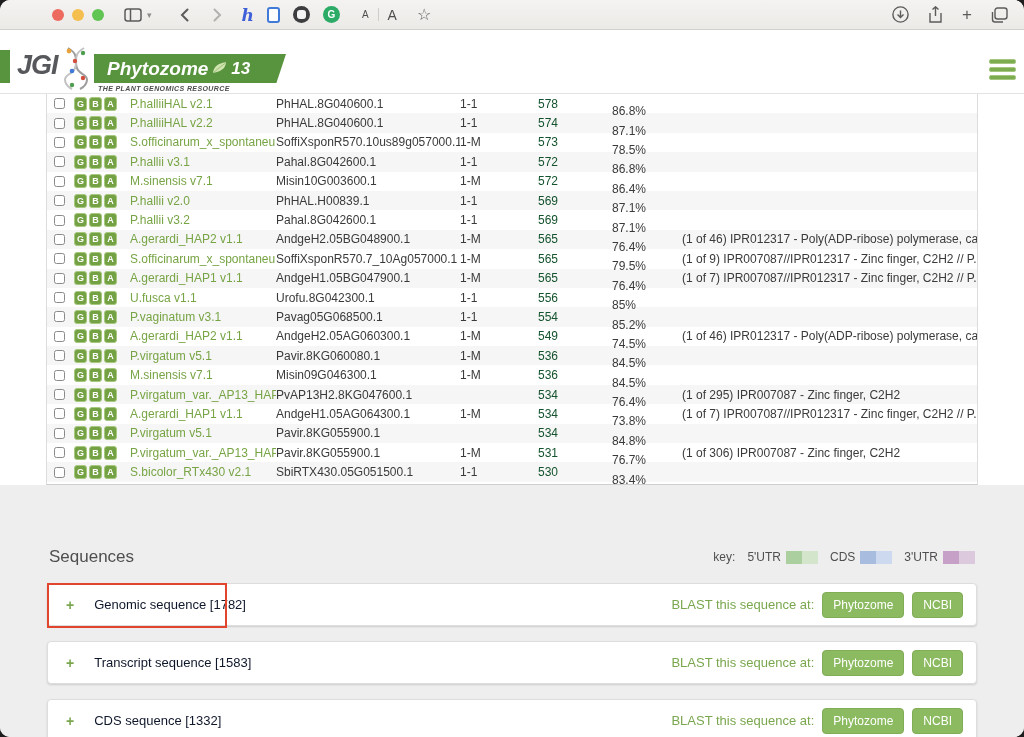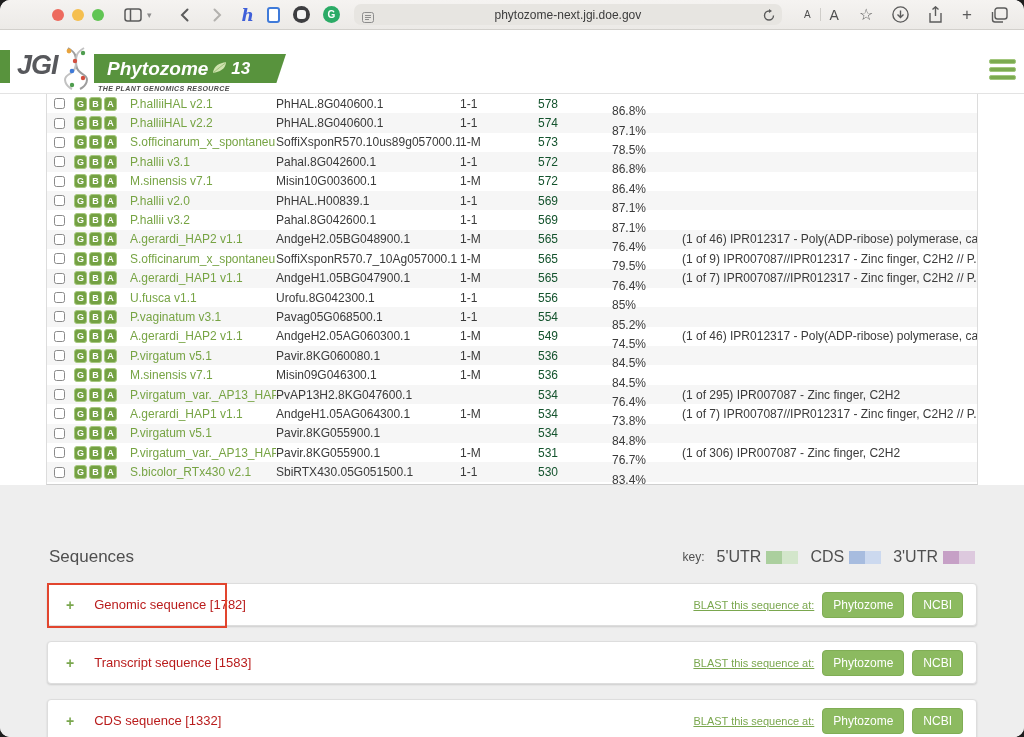--- a/index.html
+++ b/index.html
@@ -61,28 +61,28 @@
   .c-pct { width:70px; color:#3a3a3a;margin-top:15px; }
   .c-annot { flex:1; overflow:hidden; white-space:nowrap; color:#3a3a3a; }
 
   
   .lower { background:#eeeeee; height:264px; padding:12px 47px; }
   .seq-head { display:flex; justify-content:space-between; align-items:center; padding:50px 2px 0 2px; margin-bottom:16px; }
   .seq-title { font-size:17px; color:#4f4f4f; }
   .seq-key { display:flex; align-items:center; gap:6px; }
   .key-label { font-size:12px; color:#4f4f4f; }
   .key-item { display:flex; align-items:center; gap:5px; margin-left:6px; }
-  .key-name { font-size:16px; color:#4f4f4f; }
+  .key-name { font-size:12px; color:#4f4f4f; }
   .swatch { display:flex; }
   .swatch span { width:16px; height:13px; display:inline-block; }
   .panel { position:relative; height:43px; background:#fff; border:1px solid #dddddd; border-radius:4px; box-shadow:0 1px 2px rgba(0,0,0,0.14); display:flex; align-items:center; padding:0 13px; margin-bottom:15px; }
   .panel .plus { color:#7aa74e; font-size:14px; font-weight:bold; margin:0 20px 0 5px; }
-  .panel .plabel { color:#b91c1c; font-size:13px; }
+  .panel .plabel { color:#0f172a; font-size:13px; }
   .blast-grp { margin-left:auto; display:flex; align-items:center; gap:8px; }
-  .blast-label { color:#7aa74e; font-size:11px;text-decoration:underline; }
+  .blast-label { color:#7aa74e; font-size:13px; }
   .blast-btn { background:#8cba60; border:1px solid #80ad55; color:#fff; font-size:12px; padding:5px 10px; border-radius:4px; cursor:pointer; font-family:"Liberation Sans", sans-serif; }
   .red-box { position:absolute; left:-1px; top:-1px; width:180px; height:45px; border:2px solid #e2452e; pointer-events:none; }
   .panel-partial { height:9px; background:#f1f1f1; border:1px solid #d8d8d8; border-bottom:none; border-radius:5px 5px 0 0; margin-top:-2px; }
 </style>
 </head>
 <body>
 
 <div class="window">
 
   <div class="titlebar">
@@ -108,37 +108,20 @@
     <span class="tb-icon nav-fwd">
       <svg width="9" height="14" viewBox="0 0 9 14">
           <path d="M1.5 1.5 L7 7 L1.5 12.5" stroke="#b3b1ae" stroke-width="2" fill="none" stroke-linecap="round"></path>
         </svg>
     </span>
     <div class="ext-grp">
       <span class="ext-h">h</span>
       <span class="ext-doc"></span>
       <span class="ext-dark"></span>
       <span class="ext-green">G</span>
-    </div>
-    <div class="addr">
-      <span class="reader">
-        <svg width="12" height="11" viewBox="0 0 12 11">
-            <rect x="0.5" y="0.5" width="11" height="10" rx="2" fill="none" stroke="#8d8d8d"></rect>
-            <line x1="3" y1="3.5" x2="9" y2="3.5" stroke="#8d8d8d"></line>
-            <line x1="3" y1="5.5" x2="9" y2="5.5" stroke="#8d8d8d"></line>
-            <line x1="3" y1="7.5" x2="7" y2="7.5" stroke="#8d8d8d"></line>
-          </svg>
-      </span>
-      <span class="url">phytozome-next.jgi.doe.gov</span>
-      <span class="reload">
-        <svg width="12" height="13" viewBox="0 0 12 13">
-            <path d="M10.5 6.5 A4.5 4.5 0 1 1 6 2" stroke="#5b5b5b" stroke-width="1.4" fill="none"></path>
-            <path d="M6 0 L9 2 L6 4 Z" fill="#5b5b5b"></path>
-          </svg>
-      </span>
     </div>
     <div class="fontsize-grp">
       <span class="a-small">A</span>
       <span class="vdiv"></span>
       <span class="a-big">A</span>
     </div>
     <span class="star">☆</span>
     <div class="right-icons">
       <span class="tb-icon">
         <svg width="17" height="17" viewBox="0 0 17 17">

